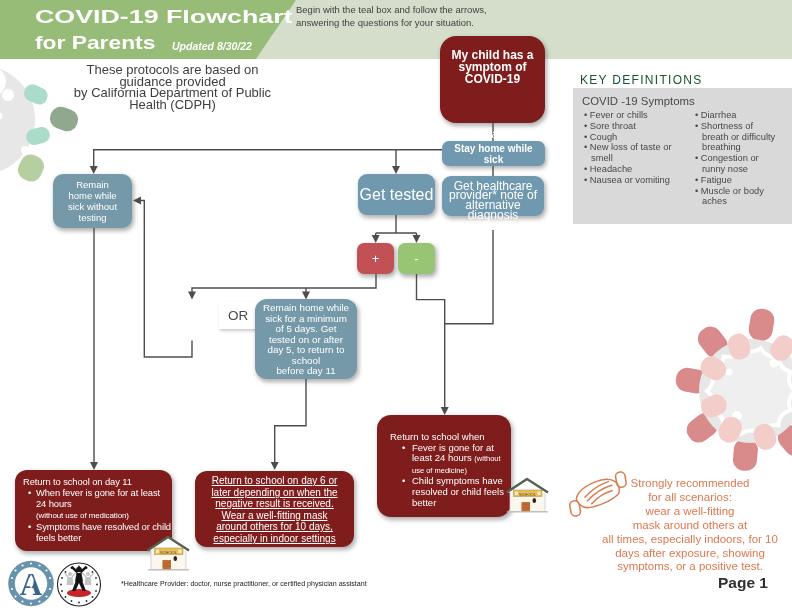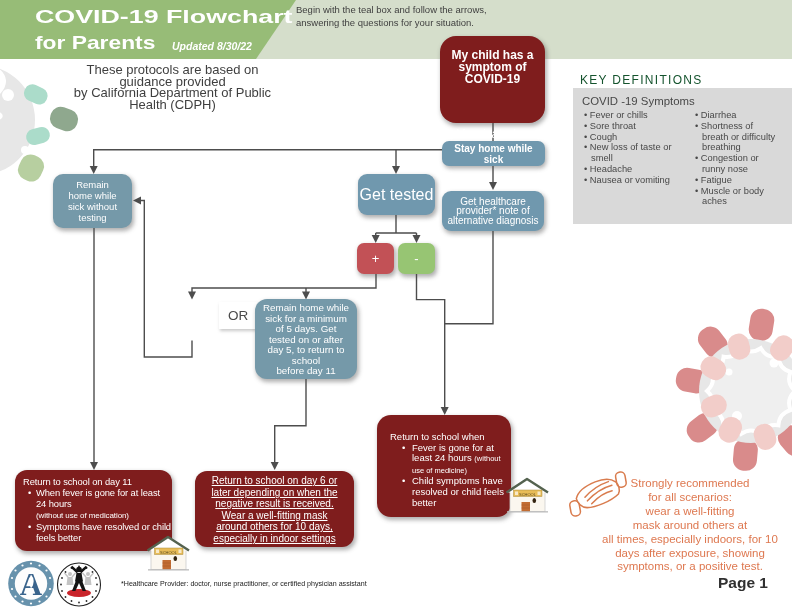--- a/index.html
+++ b/index.html
@@ -121,21 +121,21 @@
     <div style="margin-top:14px;font-weight:bold;">My child has a<br>symptom of<br>COVID-19</div>
     <div style="font-style:italic;margin-top:44px;">Vaccinated or<br>Unvaccinated</div>
   </div>
 
   <div class="box blue" style="left:442px;top:141px;width:103px;height:25px;border-radius:7px;font-weight:bold;font-size:10px;line-height:11px;">
       <div style="margin-top:2px;">Stay home while<br>sick</div>
     </div>
 
   <div class="box blue" style="left:358px;top:174px;width:77px;height:41px;border-radius:9px;font-size:16px;line-height:41px;">Get tested</div>
 
-  <div class="box blue" style="left:442px;top:191px;width:102px;height:40px;border-radius:9px;font-size:10px;line-height:9.8px;">
+  <div class="box blue" style="left:442px;top:176px;width:102px;height:40px;border-radius:9px;font-size:12px;line-height:9.8px;">
       <div style="margin-top:5.5px;">Get healthcare<br>provider* note of<br>alternative diagnosis</div>
     </div>
 
   <div class="box lblue" style="left:53px;top:174px;width:79px;height:54px;border-radius:10px;font-size:9.5px;line-height:11px;">
       <div style="margin-top:5px;">Remain<br>home while<br>sick without<br>testing</div>
     </div>
 
   <div class="box" style="left:357px;top:243px;width:37px;height:31px;background:#c25156;border-radius:7px;font-size:13px;line-height:31px;">+</div>
   <div class="box" style="left:398px;top:243px;width:37px;height:31px;background:#97c573;border-radius:7px;font-size:13px;line-height:31px;">-</div>
 

